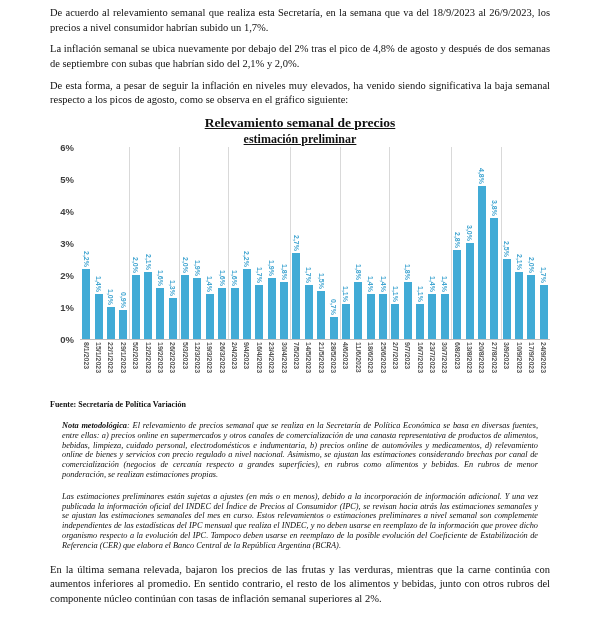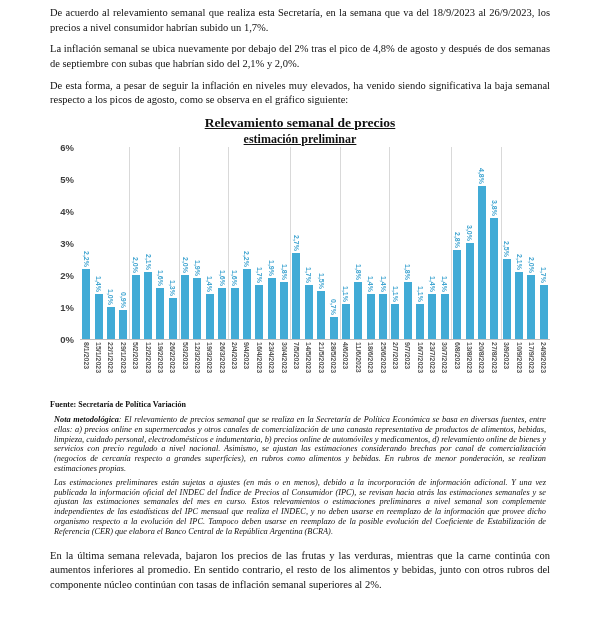--- a/index.html
+++ b/index.html
@@ -30,21 +30,21 @@
                writing-mode:vertical-rl; text-orientation:mixed;
                font-family:"Liberation Sans","DejaVu Sans",sans-serif;
                font-size:7px; font-weight:bold; white-space:nowrap; }
   .x-axis { position:relative; height:56px; margin-left:30px; }
   .x-label { position:absolute; top:2px; writing-mode:vertical-rl; text-orientation:mixed;
              font-family:"Liberation Sans","DejaVu Sans",sans-serif;
              font-size:7px; font-weight:bold; color:#595959; white-space:nowrap; }
 
   .source-line { font-size:8px; font-weight:bold; margin:4px 0 0 0; }
   .note { font-size:8.3px; line-height:1.18; font-style:italic; text-align:justify; margin:6px 0 0 0; }
-  .note p { margin:4px; }
+  .note p { margin:12px; }
   .note .note-label { font-weight:bold; }
   .closing { font-size:10.5px; line-height:1.4; text-align:justify; margin:12px 0 0 0; }
 </style>
 </head>
 <body>
 
 <div class="page">
 
 
   <p class="doc-para">De acuerdo al relevamiento semanal que realiza esta Secretaría, en la semana que va del 18/9/2023 al 26/9/2023, los precios a nivel consumidor habrían subido un 1,7%.</p>

